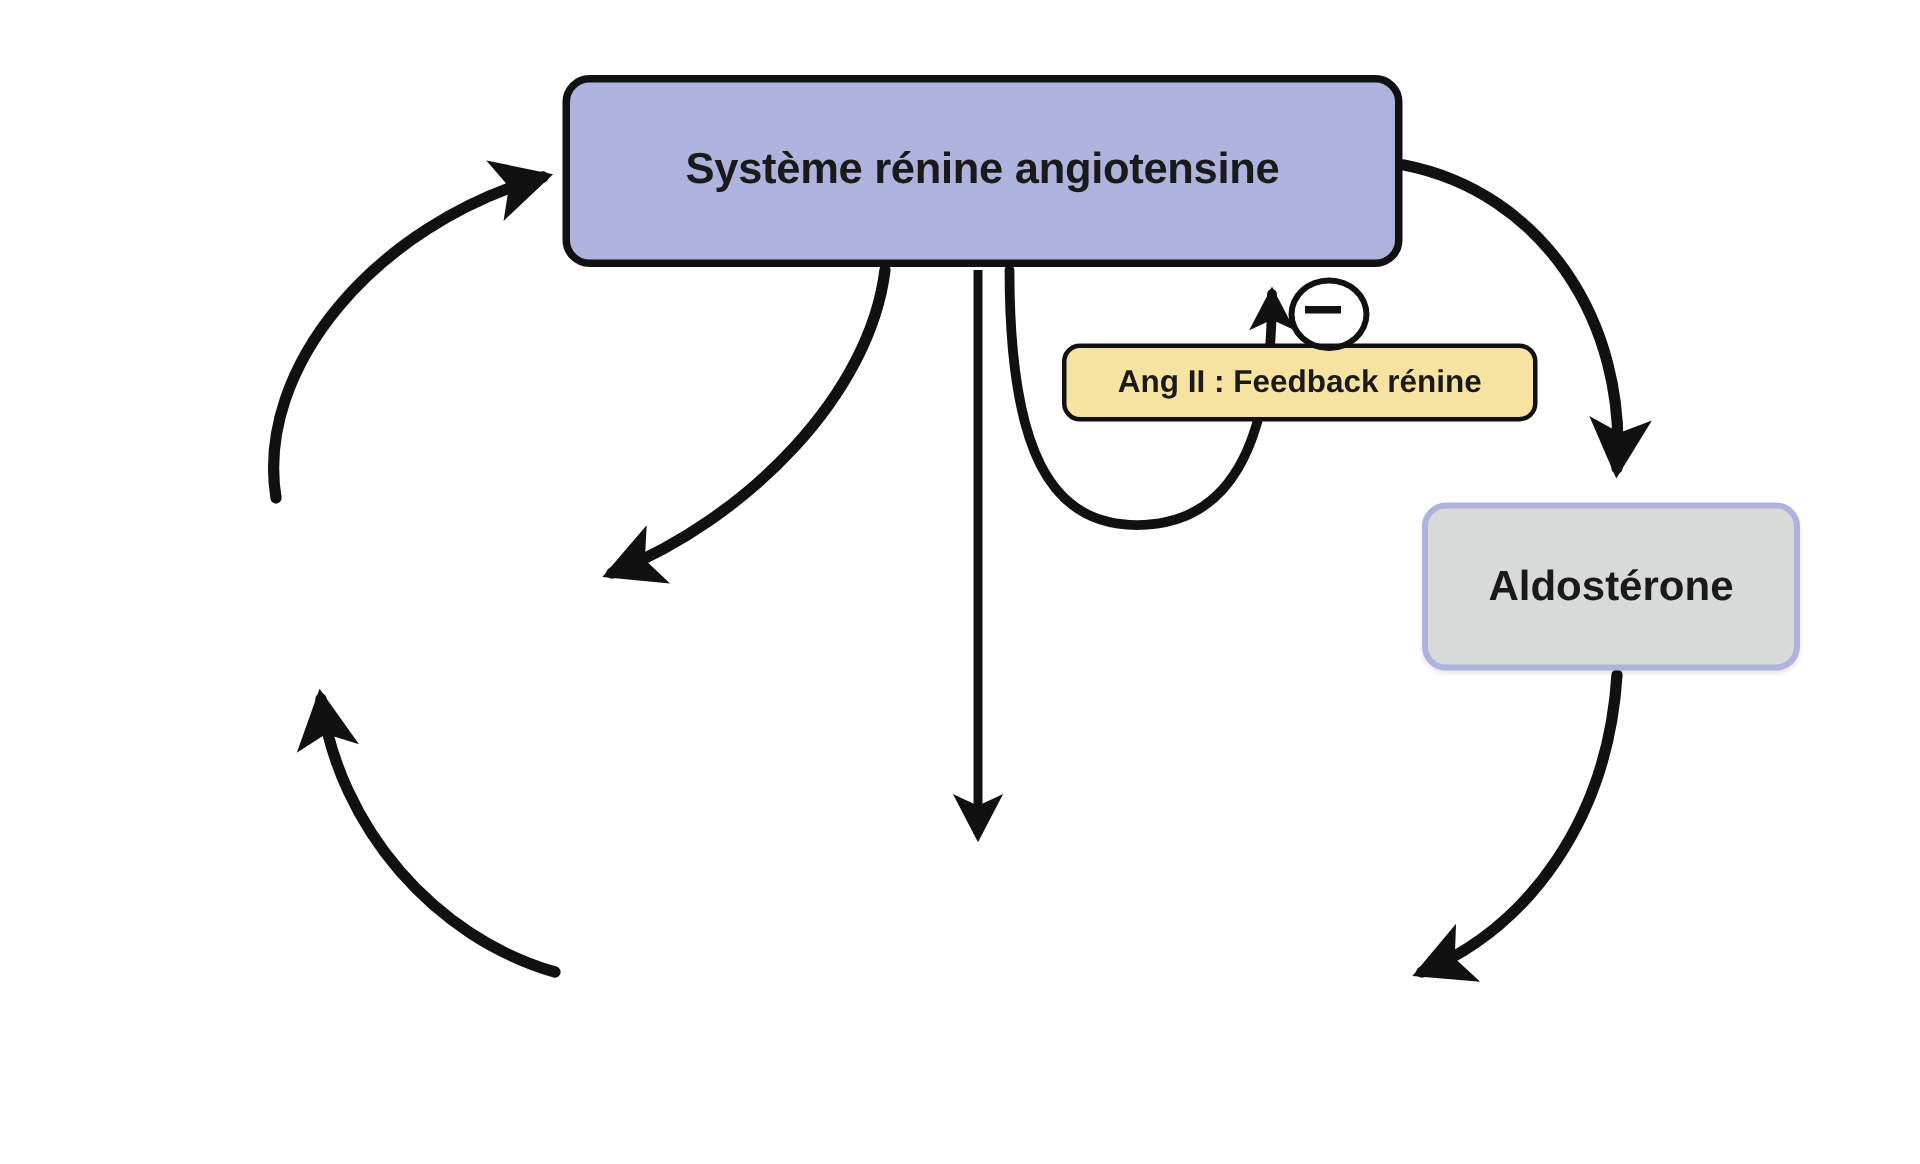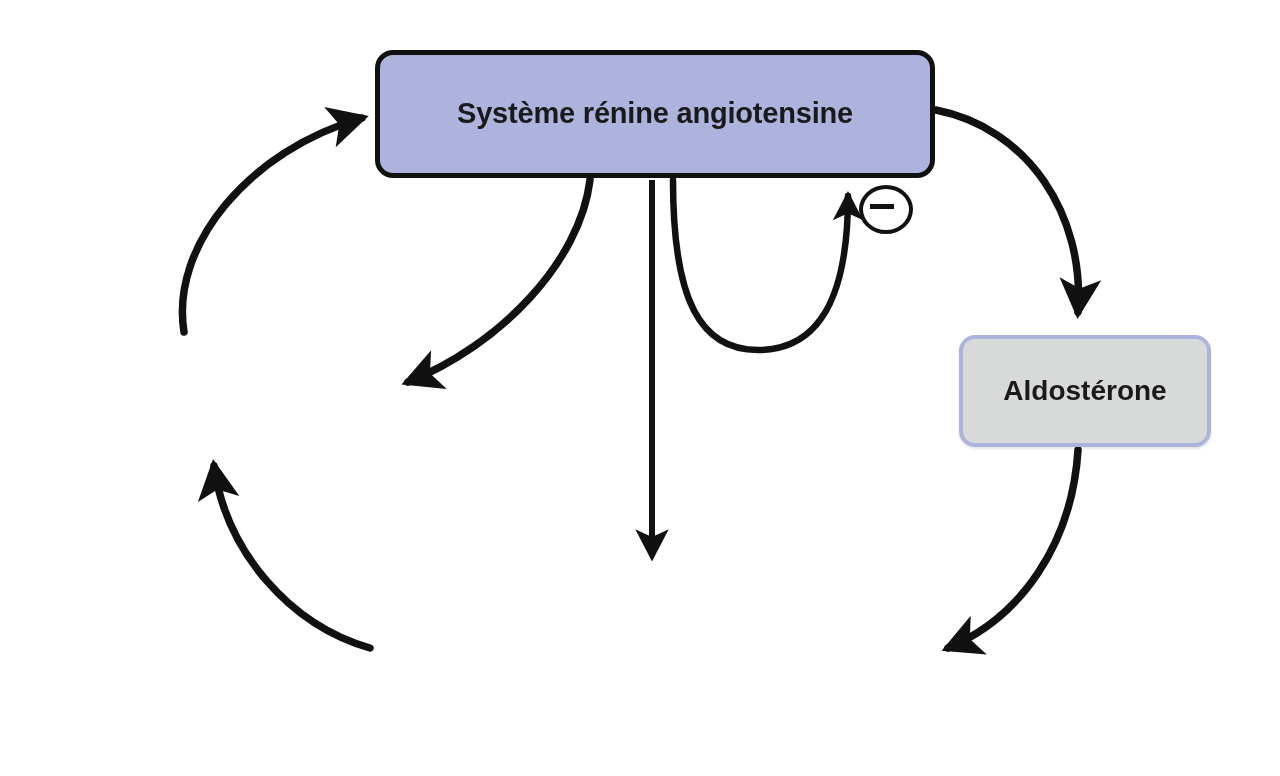--- a/index.html
+++ b/index.html
@@ -80,21 +80,20 @@
     width: 252px;
     height: 112px;
     background: #d7dad9;
     border: 4px solid #aeb3dd;
     border-radius: 16px;
     color: #1a1a1a;
     font-size: 28px;
     font-weight: 600;
     z-index: 4;
     box-shadow: 0 2px 3px rgba(0,0,0,0.10);
-    margin-left: 11px;
   }
 
   
   #node-functions {
     left: 375px;
     top: 570px;
     width: 552px;
     height: 150px;
     background: #5270b4;
     border: 5px solid #f2f2f4;
@@ -175,18 +174,21 @@
   <div class="node" id="node-renin">
     <span class="label">Système rénine angiotensine</span>
   </div>
 
 
   <div class="node" id="node-aldosterone">
     <span class="label">Aldostérone</span>
   </div>
 
 
+  <div class="node" id="node-feedback">
+    <span class="label">Ang II : Feedback rénine</span>
+  </div>
 
   <div id="badge-minus">
     <div class="bar"></div>
   </div>
 
 </div>
 
 </body></html>

